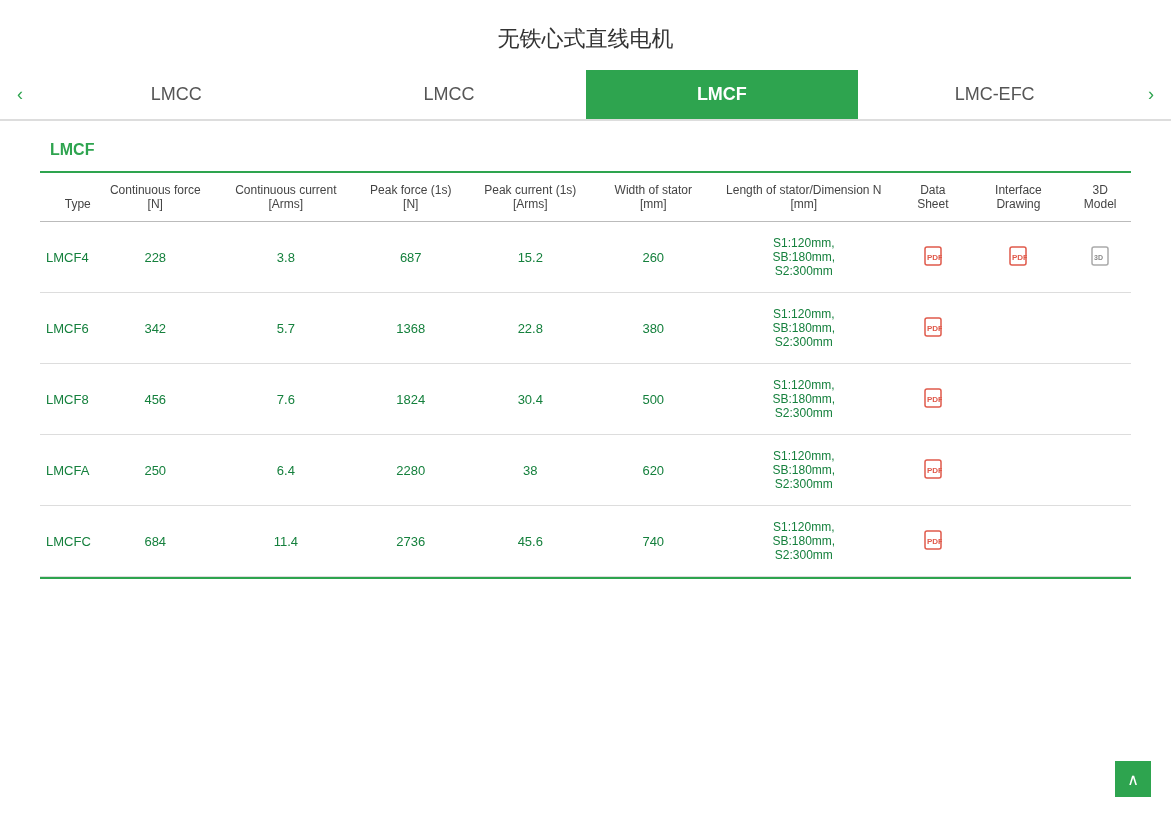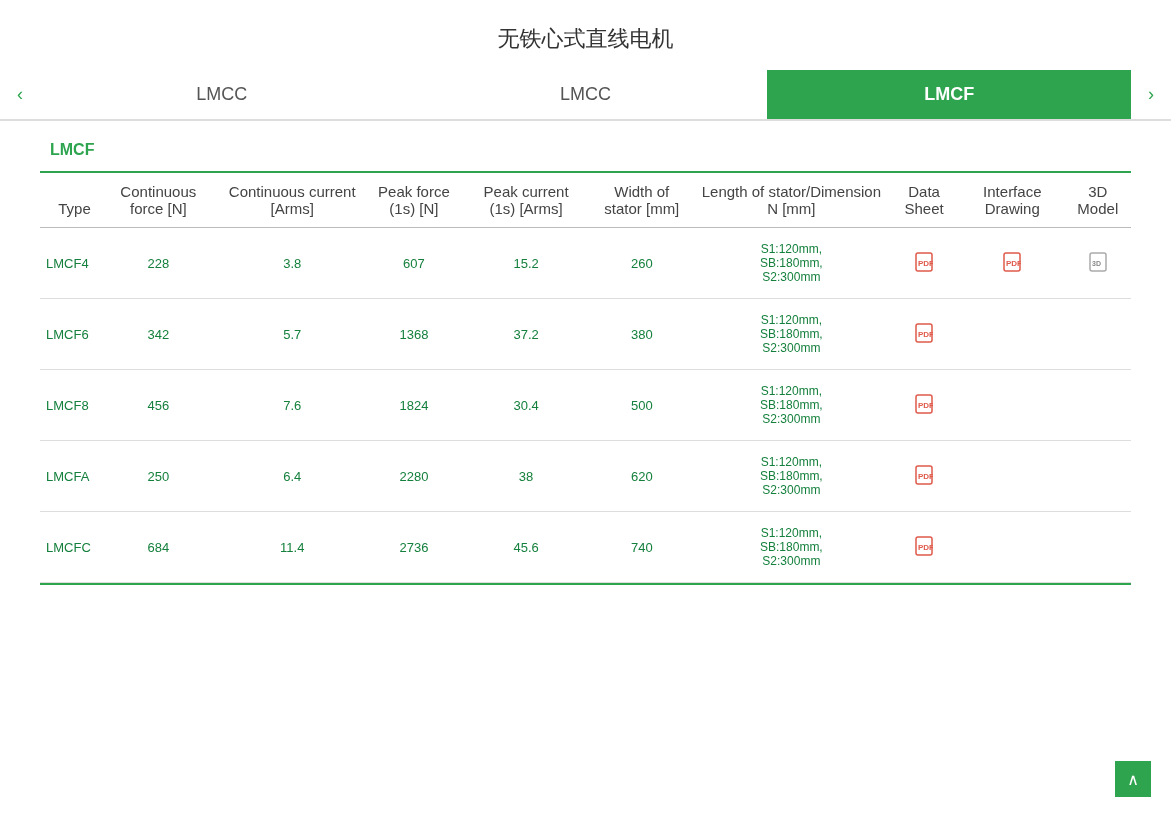--- a/index.html
+++ b/index.html
@@ -69,21 +69,21 @@
       width: 100%;
       border-collapse: collapse;
     }
     thead tr {
       border-bottom: 1px solid #bbb;
     }
     th {
       padding: 10px 6px;
       font-weight: normal;
       color: #444;
-      font-size: 15px;
+      font-size: 12px;
       text-align: center;
       vertical-align: bottom;
     }
     th.left-align { text-align: right; }
     td {
       padding: 14px 6px;
       text-align: center;
       color: #15803d;
       font-size: 13px;
       vertical-align: middle;
@@ -110,20 +110,21 @@
 </head>
 <body>
 
 <h1 class="page-title">无铁心式直线电机</h1>
 
 <div class="tab-bar">
   <div class="tab-arrow">‹</div>
   <div class="tab-item">LMCC</div>
   <div class="tab-item">LMCC</div>
   <div class="tab-item active">LMCF</div>
+  <div class="tab-item">LMC-EFC</div>
   <div class="tab-arrow">›</div>
 </div>
 
 <div class="content-area">
   <div class="section-title">LMCF</div>
   <div class="top-border"></div>
   <table>
     <thead>
       <tr>
         <th class="left-align">Type</th>
@@ -136,21 +137,21 @@
         <th>Data Sheet</th>
         <th>Interface Drawing</th>
         <th>3D Model</th>
       </tr>
     </thead>
     <tbody id="table-body">
     <tr class="data-row">
           <td class="left-align">LMCF4</td>
           <td>228</td>
           <td>3.8</td>
-          <td>607</td>
+          <td>687</td>
           <td>15.2</td>
           <td>260</td>
           <td style="font-size: 12px;">S1:120mm,<br>SB:180mm,<br>S2:300mm</td>
           <td><span style="display:inline-block;width:18px;height:20px;position:relative;cursor:pointer;">
       <svg width="18" height="20" viewBox="0 0 18 20" fill="none" xmlns="http://www.w3.org/2000/svg">
         <rect x="1" y="1" width="16" height="18" rx="2" fill="white" stroke="#e05a4b" stroke-width="1.5"></rect>
         <text x="3" y="14" font-size="8" fill="#e05a4b" font-family="Arial" font-weight="bold">PDF</text>
       </svg>
     </span></td>
           <td><span style="display:inline-block;width:18px;height:20px;position:relative;cursor:pointer;">
@@ -164,21 +165,21 @@
         <rect x="1" y="1" width="16" height="18" rx="2" fill="white" stroke="#aaa" stroke-width="1.5"></rect>
         <text x="3" y="14" font-size="7" fill="#888" font-family="Arial" font-weight="bold">3D</text>
       </svg>
     </span></td>
         </tr>
         <tr class="data-row">
           <td class="left-align">LMCF6</td>
           <td>342</td>
           <td>5.7</td>
           <td>1368</td>
-          <td>37.2</td>
+          <td>22.8</td>
           <td>380</td>
           <td style="font-size: 12px;">S1:120mm,<br>SB:180mm,<br>S2:300mm</td>
           <td><span style="display:inline-block;width:18px;height:20px;position:relative;cursor:pointer;">
       <svg width="18" height="20" viewBox="0 0 18 20" fill="none" xmlns="http://www.w3.org/2000/svg">
         <rect x="1" y="1" width="16" height="18" rx="2" fill="white" stroke="#e05a4b" stroke-width="1.5"></rect>
         <text x="3" y="14" font-size="8" fill="#e05a4b" font-family="Arial" font-weight="bold">PDF</text>
       </svg>
     </span></td>
           <td></td>
           <td></td>

